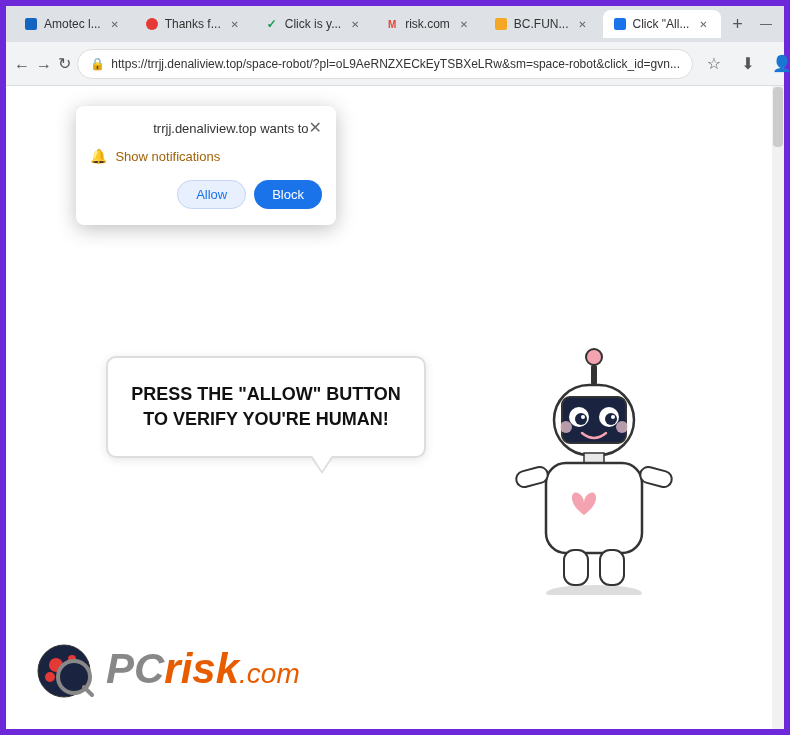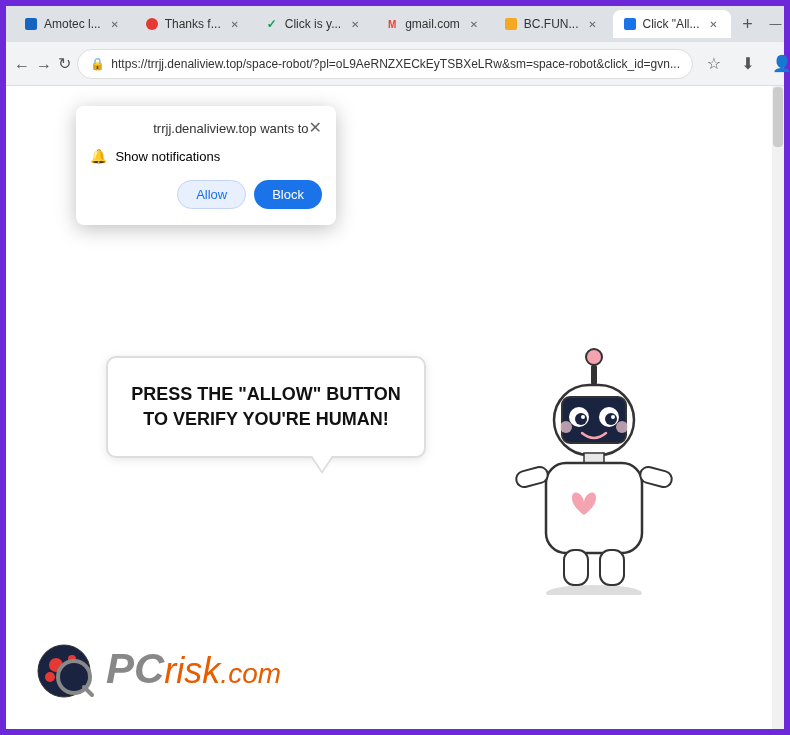--- a/index.html
+++ b/index.html
@@ -31,21 +31,21 @@
     
     .browser-content { flex: 1; background: #fff; position: relative; overflow: hidden; }
 
     
     .notification-popup { position: absolute; top: 20px; left: 70px; width: 260px; background: #fff; border-radius: 8px; box-shadow: 0 4px 20px rgba(0,0,0,0.25); padding: 14px 14px 16px; z-index: 100; }
     .popup-header { display: flex; align-items: flex-start; justify-content: flex-end; margin-bottom: 10px; }
     .popup-title { font-size: 13px; font-weight: 500; color: #333; line-height: 1.4; }
     .popup-close { font-size: 16px; color: #666; cursor: pointer; line-height: 1; }
     .popup-row { display: flex; align-items: center; gap: 8px; margin-bottom: 16px; }
     .bell-icon { font-size: 14px; color: #555; }
-    .popup-desc { font-size: 13px; color: #000000; }
+    .popup-desc { font-size: 13px; color: #a16207; }
     .popup-buttons { display: flex; justify-content: flex-end; gap: 8px; }
     .popup-btn { padding: 6px 18px; border-radius: 20px; font-size: 13px; cursor: pointer; border: 1px solid #ccc; }
     .popup-btn.allow { background: #e8f0fe; color: #1a73e8; border-color: #c5d4f6; }
     .popup-btn.block { background: #1a73e8; color: #fff; border: none; }
 
     
     .speech-bubble { position: absolute; top: 270px; left: 100px; width: 320px; background: #fff; border: 2px solid #ddd; border-radius: 10px; padding: 24px 20px; text-align: center; box-shadow: 0 2px 10px rgba(0,0,0,0.1); }
     .speech-bubble::after { content: ''; position: absolute; bottom: -18px; right: 90px; width: 0; height: 0; border-left: 12px solid transparent; border-right: 12px solid transparent; border-top: 18px solid #ddd; }
     .speech-bubble::before { content: ''; position: absolute; bottom: -15px; right: 91px; width: 0; height: 0; border-left: 11px solid transparent; border-right: 11px solid transparent; border-top: 17px solid #fff; z-index: 1; }
     .speech-text { font-size: 18px; font-weight: bold; color: #111; line-height: 1.4; }
@@ -90,21 +90,21 @@
           <span style="color:#0f9d58;font-size:12px;font-weight:bold;">✓</span>
         </div>
         <span>Click is y...</span>
         <div class="tab-close">✕</div>
       </div>
 
       <div class="tab">
         <div class="tab-favicon">
           <span style="font-size:10px;color:#EA4335;font-weight:bold;">M</span>
         </div>
-        <span>gmail.com</span>
+        <span>risk.com</span>
         <div class="tab-close">✕</div>
       </div>
 
       <div class="tab">
         <div class="tab-favicon">
           <div style="width:12px;height:12px;background:#f5a623;border-radius:2px;"></div>
         </div>
         <span>BC.FUN...</span>
         <div class="tab-close">✕</div>
       </div>
@@ -208,21 +208,21 @@
       <svg class="pcrisk-logo" viewBox="0 0 60 60" xmlns="http://www.w3.org/2000/svg">
         <circle cx="28" cy="32" r="26" fill="#1a2340" stroke="#333" stroke-width="1"></circle>
         <circle cx="20" cy="26" r="7" fill="#e53935"></circle>
         <circle cx="36" cy="20" r="4" fill="#e53935"></circle>
         <circle cx="14" cy="38" r="5" fill="#e53935"></circle>
 
         <line x1="48" y1="48" x2="56" y2="56" stroke="#888" stroke-width="4" stroke-linecap="round"></line>
         <circle cx="38" cy="38" r="16" fill="none" stroke="#888" stroke-width="4"></circle>
       </svg>
       <div>
-        <span style="font-size:42px;font-weight:bold;font-style:italic;color:#888;">PC</span><span style="font-size:36px;font-weight:normal;font-style:italic;color:#e85c00;">risk</span><span style="font-size:28px;font-weight:normal;font-style:italic;color:#e85c00;">.com</span>
+        <span style="font-size:42px;font-weight:bold;font-style:italic;color:#888;">PC</span><span style="font-size:42px;font-weight:bold;font-style:italic;color:#e85c00;">risk</span><span style="font-size:28px;font-weight:normal;font-style:italic;color:#e85c00;">.com</span>
       </div>
     </div>
 
     <div class="scrollbar">
       <div class="scrollbar-thumb"></div>
     </div>
 
   </div>
 </div>
 

